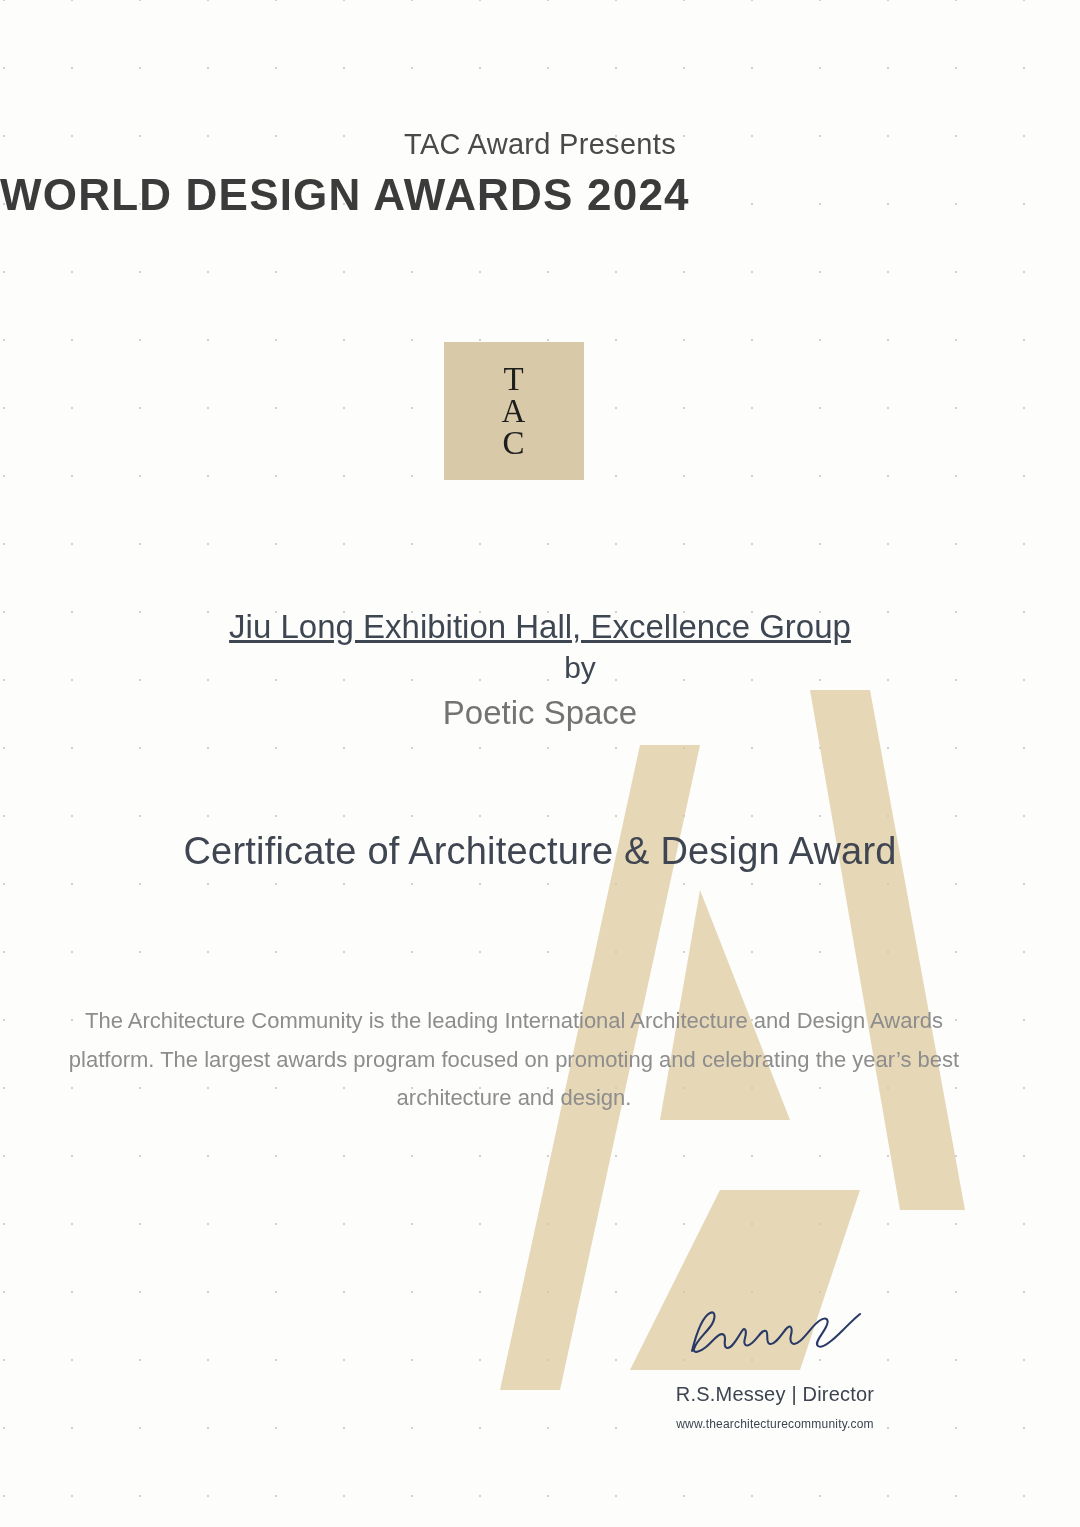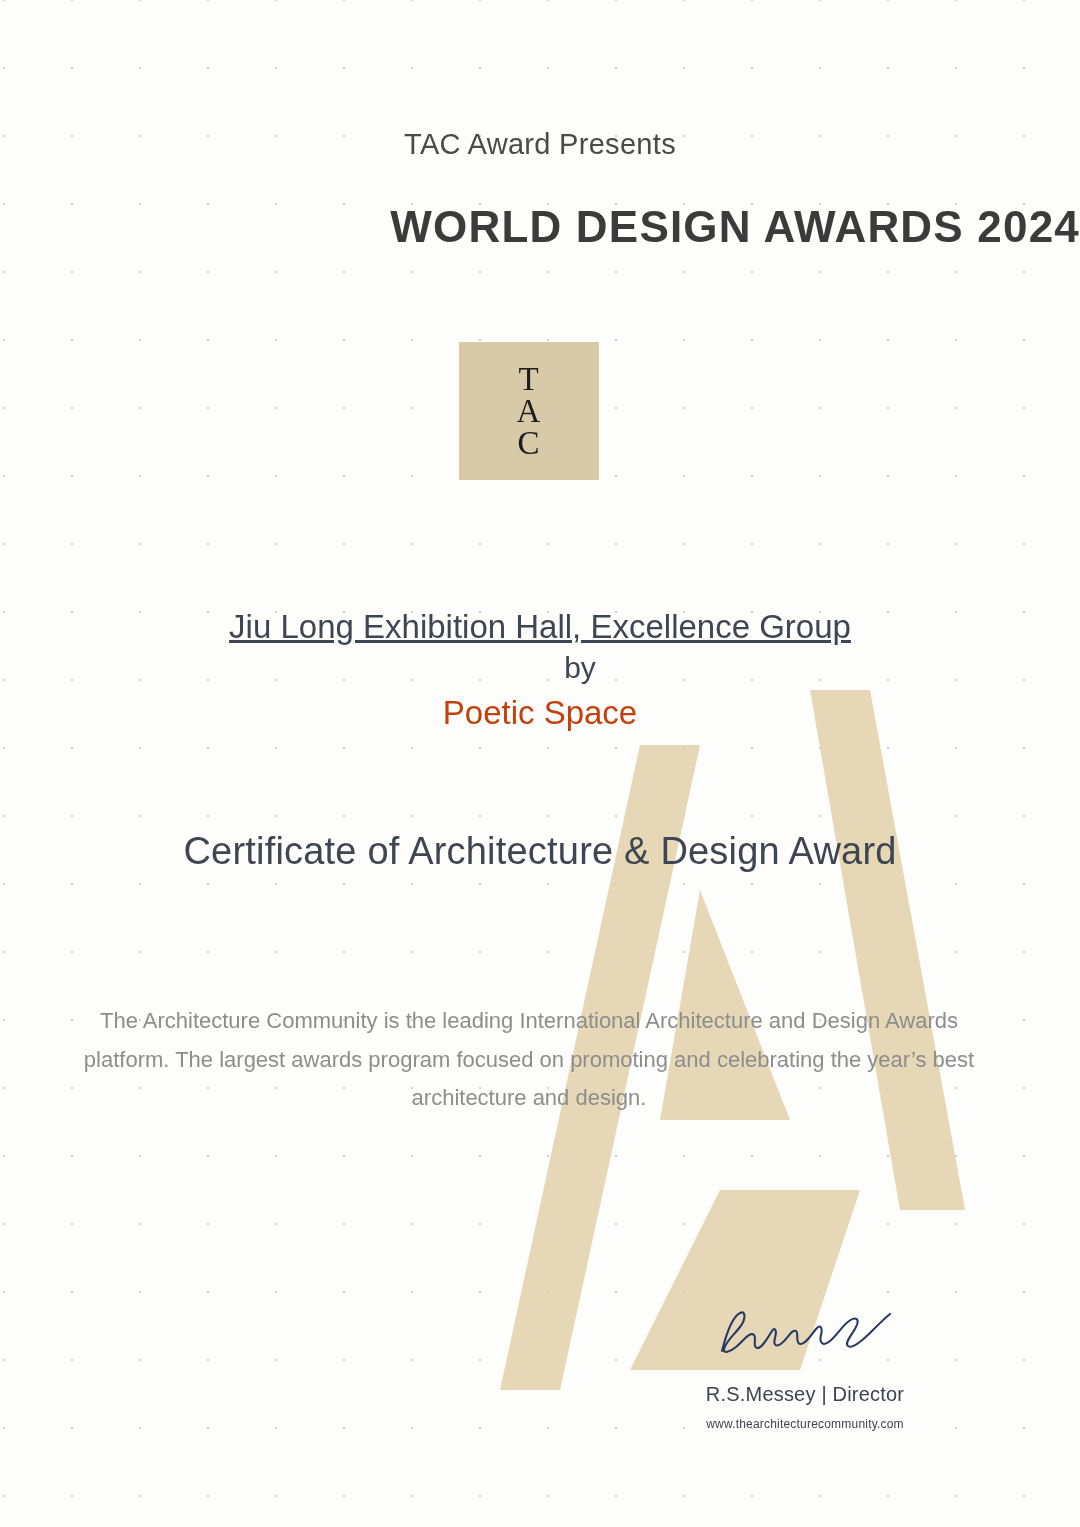--- a/index.html
+++ b/index.html
@@ -34,43 +34,41 @@
     left: 0;
     top: 690px;
     width: 1080px;
     height: 740px;
     pointer-events: none;
   }
   .content {
     position: relative;
     width: 1028px;
     height: 1527px;
-    padding-left: 30px;
   }
   .presents {
     position: absolute;
     top: 128px;
     left: 0;
     width: 1080px;
     text-align: center;
     font-size: 29px;
     color: #4a4a4a;
     letter-spacing: 0.3px;
   }
   .main-title {
     position: absolute;
     top: 170px;
     left: 0;
     width: 1080px;
-    text-align: right;
+    text-align: left;
     font-size: 44px;
     font-weight: bold;
     color: #3b3b3b;
     letter-spacing: 1.2px;
-    margin-top: 32px;
   }
   .tac-logo {
     position: absolute;
     top: 342px;
     left: 50%;
     transform: translateX(-50%);
     width: 140px;
     height: 138px;
     background: #d8c9a8;
     display: flex;
@@ -116,21 +114,21 @@
     color: #3e4652;
     margin-left: 40px;
   }
   .studio-name {
     position: absolute;
     top: 694px;
     left: 0;
     width: 1080px;
     text-align: center;
     font-size: 33px;
-    color: #c2410c;
+    color: #737373;
   }
   .certificate-line {
     position: absolute;
     top: 830px;
     left: 0;
     width: 1080px;
     text-align: center;
     font-size: 38px;
     color: #3f4651;
     letter-spacing: 0.2px;

